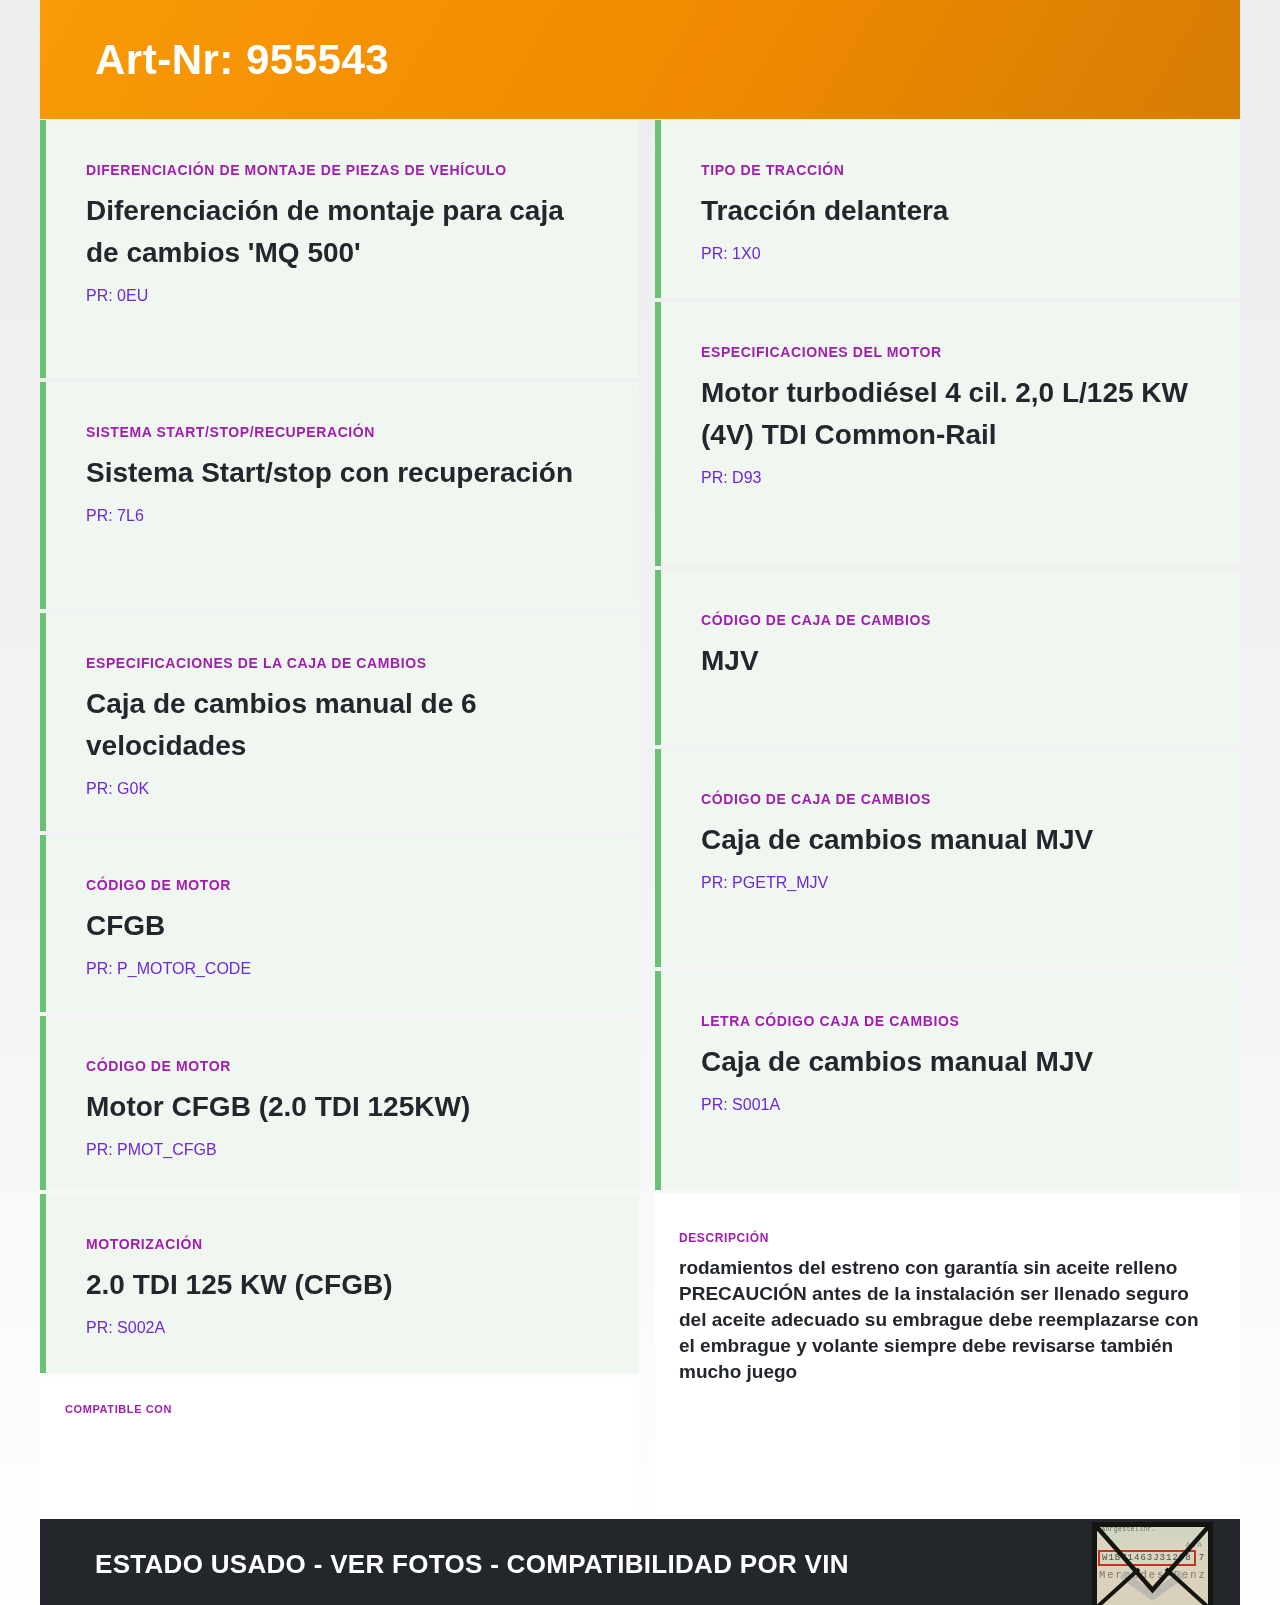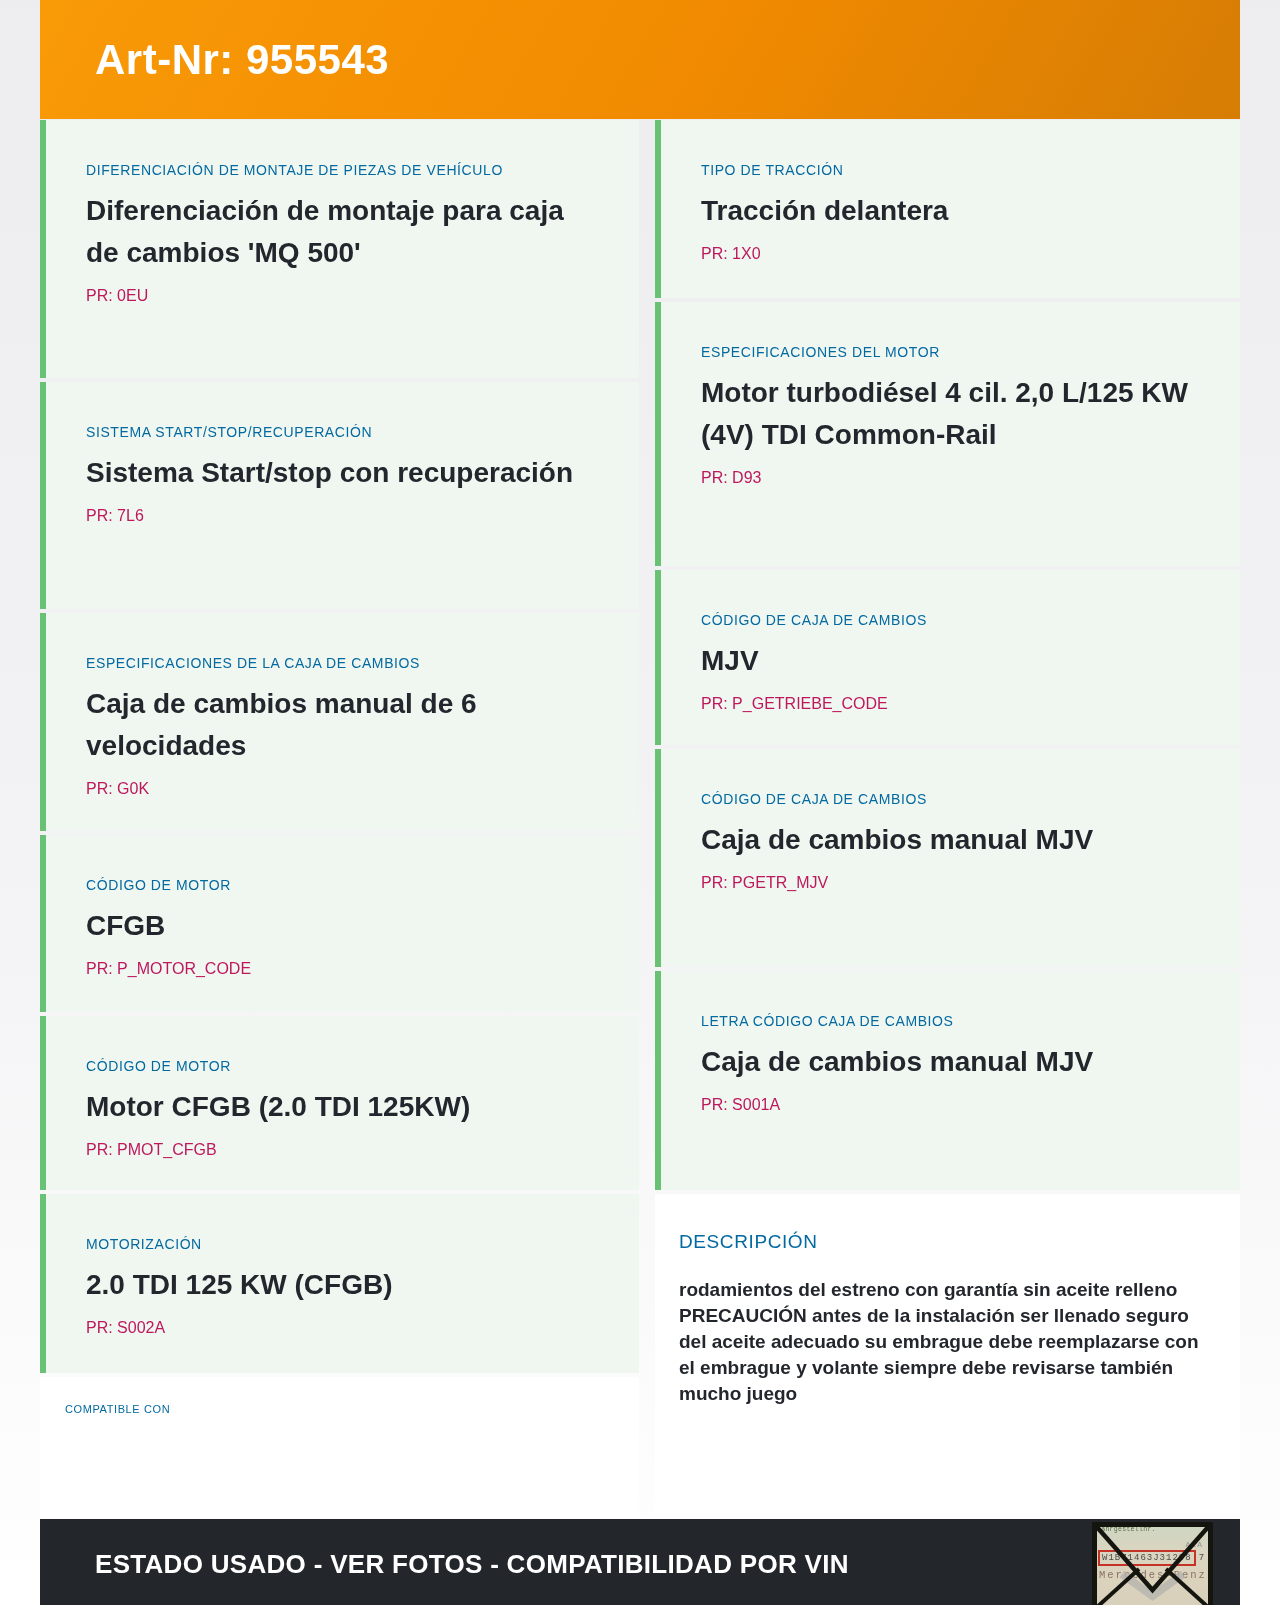--- a/index.html
+++ b/index.html
@@ -38,36 +38,36 @@
   .col-left  { width: 599px; }
   .col-right { width: 597px; padding-left: 12px; }
 
   .card {
     background: #f0f7f1;
     border-left: 6px solid #68c175;
     padding: 42px 36px 0 40px;
   }
   .card .label {
     font-size: 14px;
-    font-weight: 400;
-    color: #0369a1;
+    font-weight: 700;
+    color: #a21caf;
     letter-spacing: 0.6px;
     text-transform: uppercase;
     margin-bottom: 12px;
   }
   .card .title {
     font-size: 28px;
     font-weight: 700;
     color: #23272d;
     line-height: 42px;
     margin-bottom: 13px;
   }
   .card .pr {
     font-size: 16px;
-    color: #be185d;
+    color: #6d28d9;
   }
 
   
   .lc0 { height: 258px; } .lc1 { height: 227px; } .lc2 { height: 218px; }
   .lc3 { height: 177px; } .lc4 { height: 174px; } .lc5 { height: 179px; }
   .rc0 { height: 178px; } .rc1 { height: 264px; } .rc2 { height: 175px; }
   .rc3 { height: 218px; } .rc4 { height: 219px; }
 
   
   .card-white {
@@ -85,21 +85,21 @@
     font-size: 20px;
     font-weight: 700;
     color: #2a2e33;
     line-height: 27px;
   }
   .description {
     height: 319px;
     padding: 37px 40px 0 24px;
   }
   .description .label {
-    font-size: 19px; margin-bottom: 24px;
+    font-size: 12px; margin-bottom: 10px;
   }
   .description .body-text {
     font-size: 19px;
     font-weight: 600;
     color: #23272d;
     line-height: 26px;
   }
 
   
   .footer {
@@ -206,21 +206,20 @@
           <div class="pr">PR: 1X0</div>
         </section>
         <section class="card rc1">
           <div class="label">ESPECIFICACIONES DEL MOTOR</div>
           <div class="title">Motor turbodiésel 4 cil. 2,0 L/125 KW (4V) TDI Common-Rail</div>
           <div class="pr">PR: D93</div>
         </section>
         <section class="card rc2">
           <div class="label">CÓDIGO DE CAJA DE CAMBIOS</div>
           <div class="title">MJV</div>
-          <div class="pr">PR: P_GETRIEBE_CODE</div>
         </section>
         <section class="card rc3">
           <div class="label">CÓDIGO DE CAJA DE CAMBIOS</div>
           <div class="title">Caja de cambios manual MJV</div>
           <div class="pr">PR: PGETR_MJV</div>
         </section>
         <section class="card rc4">
           <div class="label">LETRA CÓDIGO CAJA DE CAMBIOS</div>
           <div class="title">Caja de cambios manual MJV</div>
           <div class="pr">PR: S001A</div>

